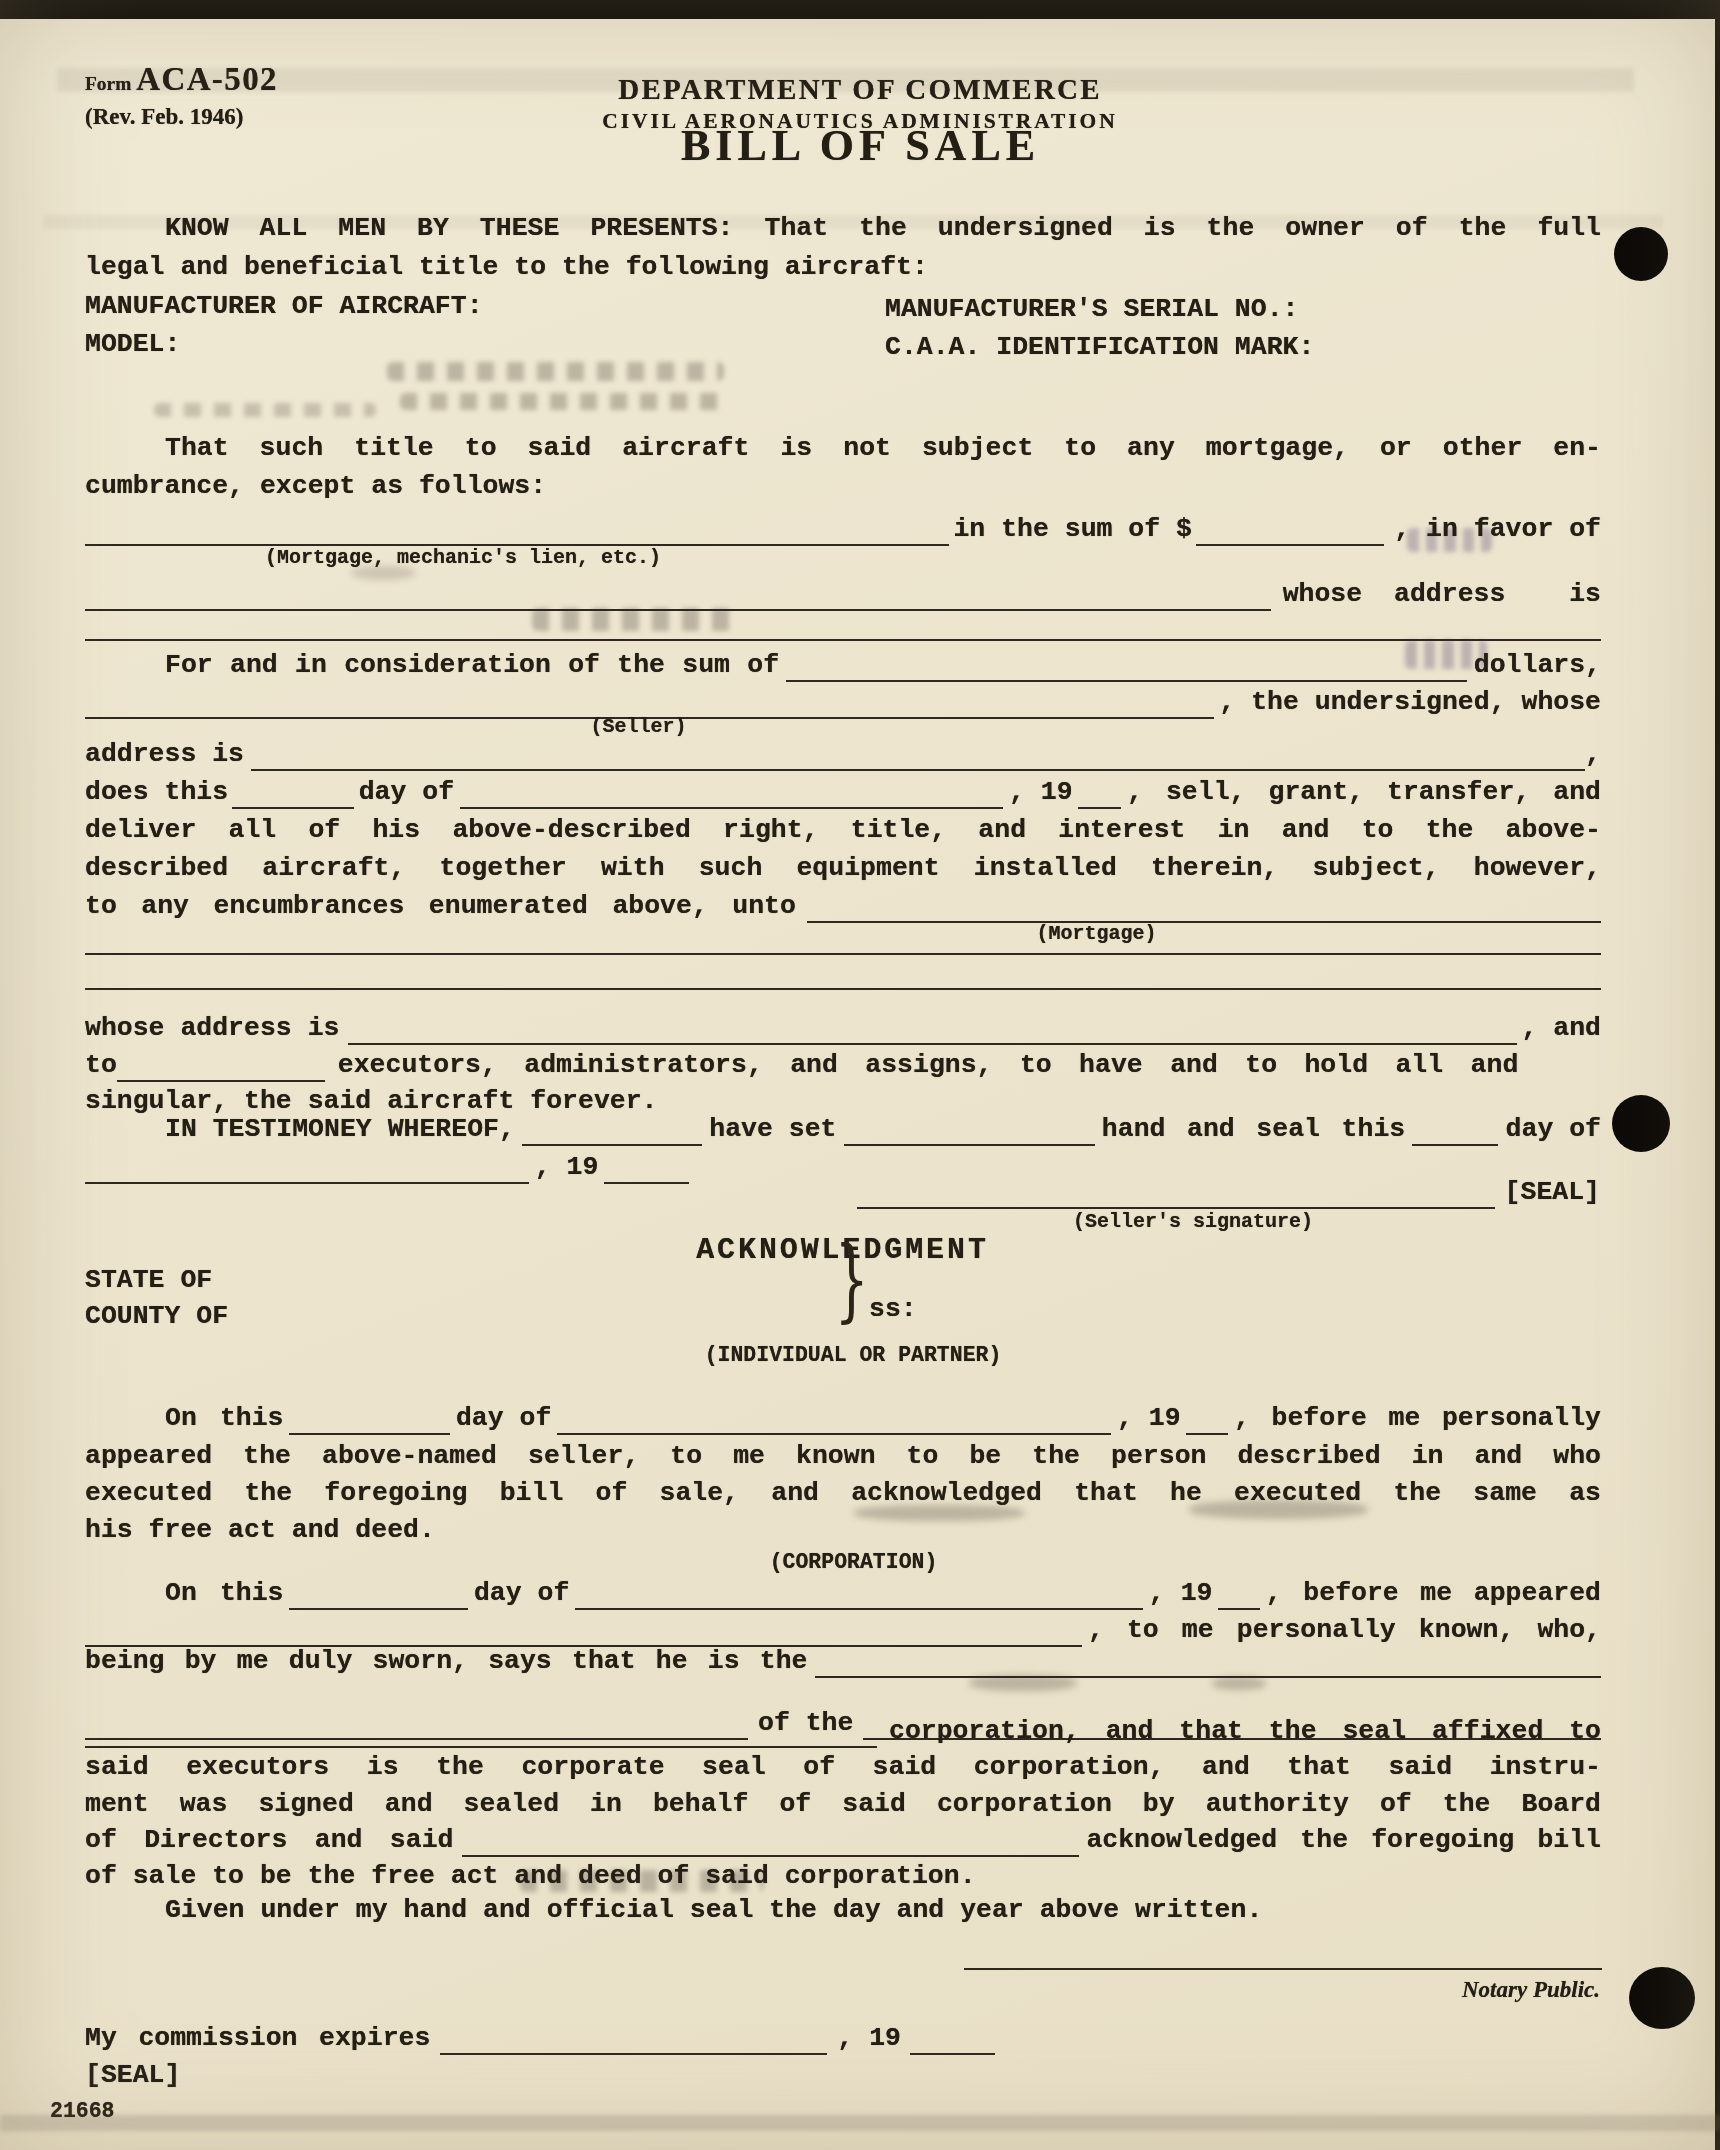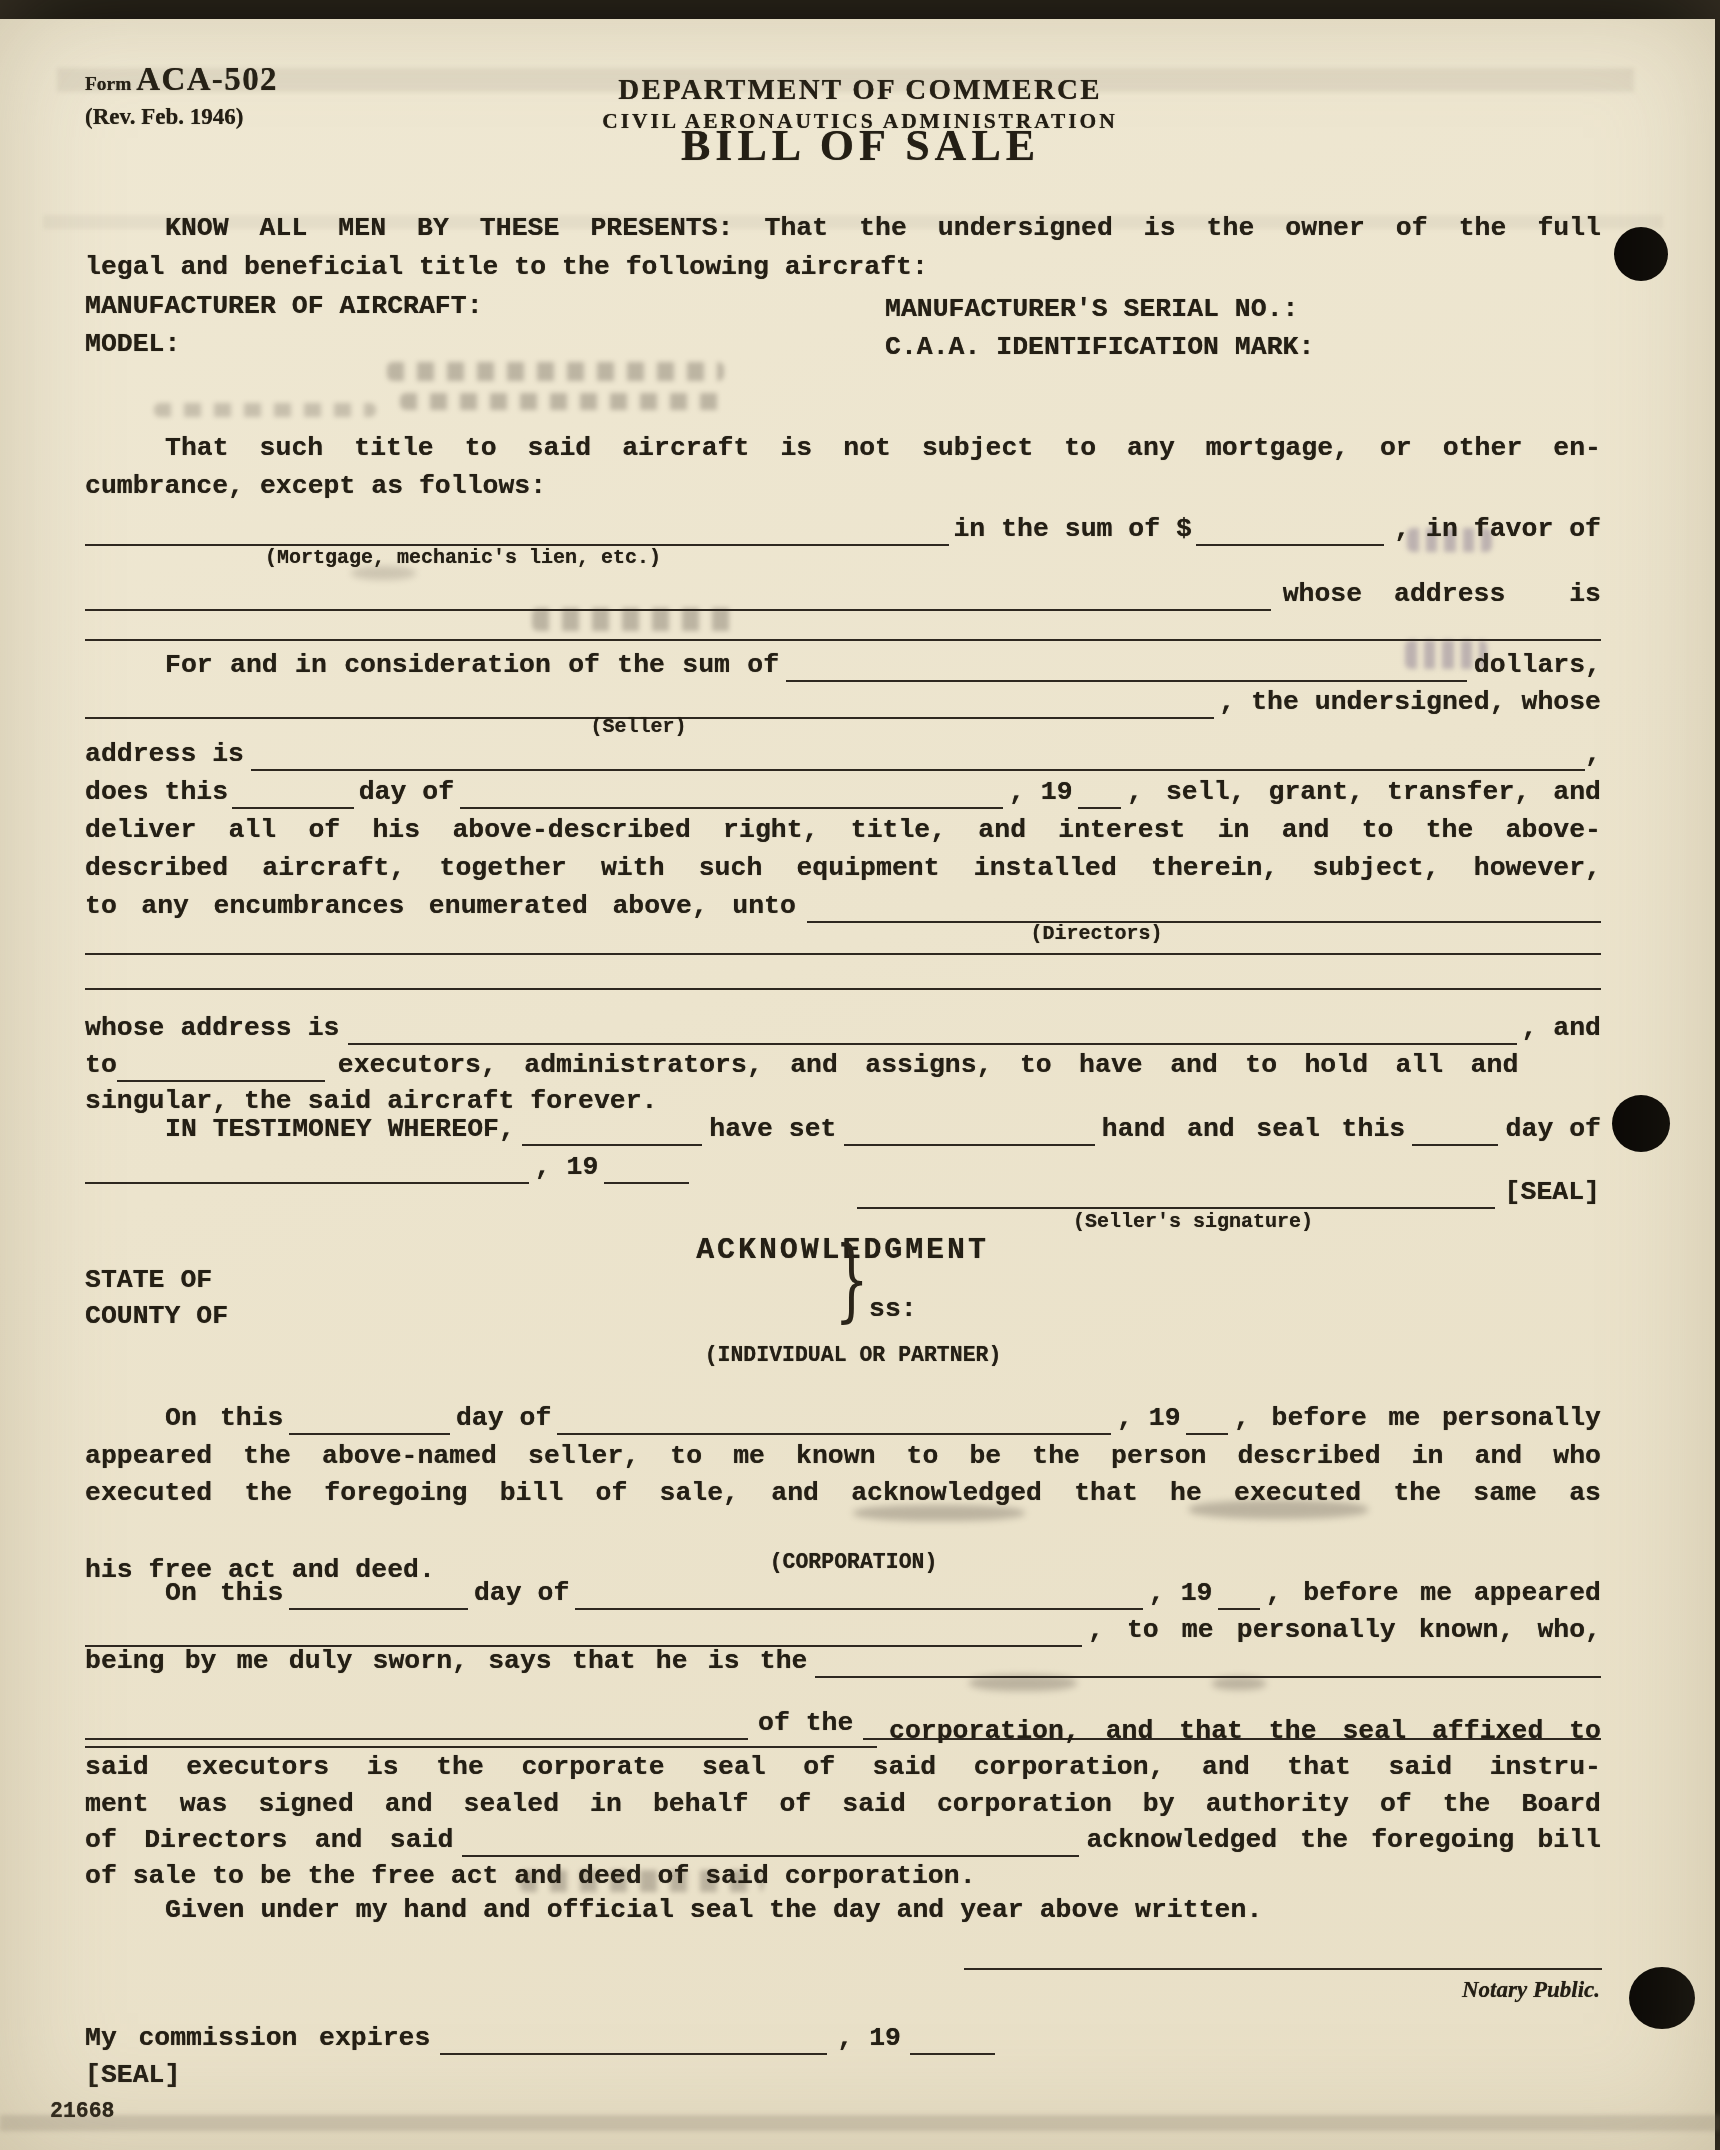--- a/index.html
+++ b/index.html
@@ -140,21 +140,21 @@
   </div>
   <div class="r tw just" style="left:85px;top:852px;width:1516px;">
     <span>described aircraft, together with such equipment installed therein, subject, however,</span>
   </div>
 
   <div class="r tw" style="left:85px;top:890px;width:1516px;">
     <span style="word-spacing:8.6px;">to any encumbrances enumerated above, unto</span>
     <div class="bl" style="flex:1;margin-left:11.5px;"></div>
   </div>
   <div class="r tw cap" style="left:989px;top:922px;width:215px;justify-content:center;">
-    <span>(Directors)</span>
+    <span>(Mortgage)</span>
   </div>
 
   <div class="r" style="left:85px;top:929px;width:1516px;">
     <div class="bl" style="flex:1;"></div>
   </div>
   <div class="r" style="left:85px;top:964px;width:1516px;">
     <div class="bl" style="flex:1;"></div>
   </div>
 
   <div class="r tw" style="left:85px;top:1012px;width:1516px;">
@@ -215,21 +215,21 @@
     <span>, 19</span>
     <div class="bl" style="width:42px;margin:0 5.7px;"></div>
     <span style="word-spacing:5.7px;">, before me personally</span>
   </div>
   <div class="r tw just" style="left:85px;top:1440px;width:1516px;">
     <span>appeared the above-named seller, to me known to be the person described in and who</span>
   </div>
   <div class="r tw just" style="left:85px;top:1477px;width:1516px;">
     <span>executed the foregoing bill of sale, and acknowledged that he executed the same as</span>
   </div>
-  <div class="r tw" style="left:85px;top:1514px;margin-top:40px;">
+  <div class="r tw" style="left:85px;top:1514px;">
     <span>his free act and deed.</span>
   </div>
 
   <div class="r tw" style="left:746px;top:1546px;width:215px;justify-content:center;">
     <span style="font-size:21.5px;">(CORPORATION)</span>
   </div>
 
   <div class="r tw" style="left:85px;top:1577px;width:1516px;">
     <span style="padding-left:80px;word-spacing:7.2px;">On this</span>
     <div class="bl" style="width:179px;margin:0 5.7px;"></div>

